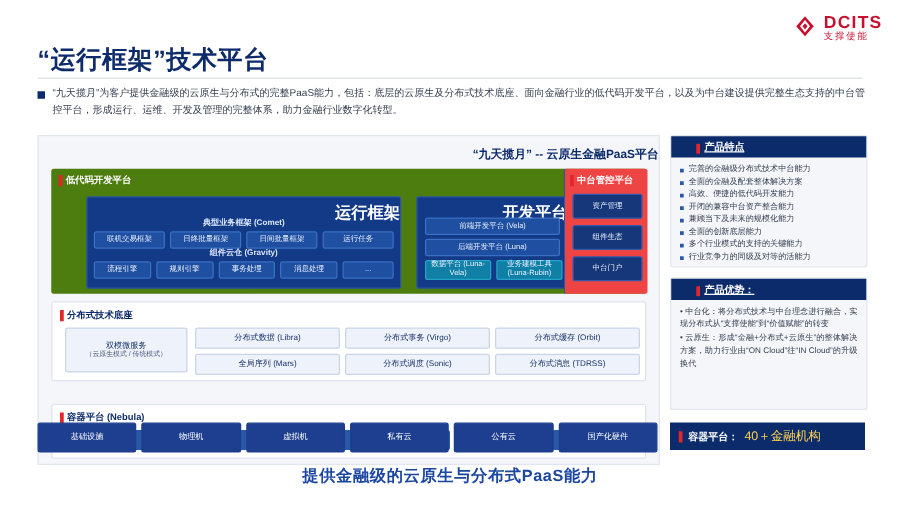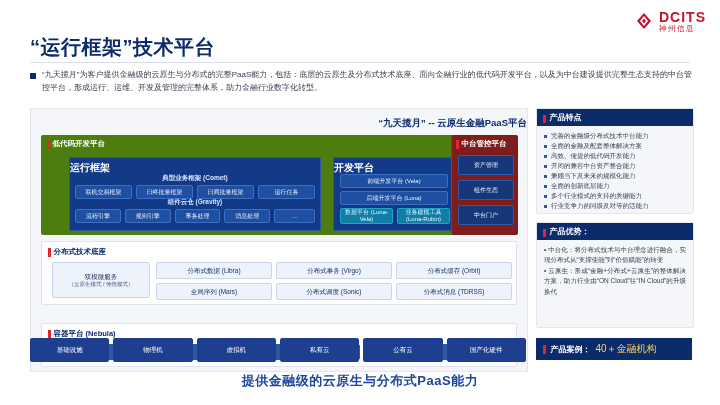--- a/index.html
+++ b/index.html
@@ -67,21 +67,21 @@
     position:absolute;left:6px;top:4px;
     display:flex;align-items:center;gap:3px;
     font-size:7.5px;color:#ffffff;font-weight:bold;
   }
   .red-tick{width:2.5px;height:9px;background:#e2262c;display:inline-block;}
 
   .panel{
     position:absolute;background:#123a86;border:1px solid #2b56a5;border-radius:2px;
   }
   .panel-head{
-    text-align:left;font-size:10px;color:#ffffff;font-weight:bold;
+    text-align:right;font-size:13px;color:#ffffff;font-weight:bold;
     padding-top:3px;
   }
   .chip{
     background:#1f4fa0;border:1px solid #3a6fc4;border-radius:2px;
     font-size:6px;color:#eaf1ff;display:flex;align-items:center;justify-content:center;
     text-align:center;line-height:1.1;
   }
   .chip.teal{background:#0f7fa6;border-color:#24a3c9;}
   .chip.dark{background:#16387a;border-color:#2e59ab;}
 
@@ -117,21 +117,21 @@
     position:absolute;left:30px;top:338px;width:496px;height:22px;
   }
 
   
   .card{
     position:absolute;left:536px;width:156px;
     background:#f4f6fa;border:1px solid #e2e6ee;border-radius:2px;
   }
   .card-head{
     background:#0b2b6b;color:#fff;font-size:8px;font-weight:bold;
-    padding:3px 6px;display:flex;align-items:flex-end;gap:4px;
+    padding:3px 20px;display:flex;align-items:flex-end;gap:4px;text-decoration:underline;
   }
   .card-head .tick{width:2.5px;height:8px;background:#e2262c;display:inline-block;}
   .card-body{padding:5px 7px;}
   .card-body li{
     list-style:none;font-size:6.5px;color:#333c4d;line-height:1.55;
     position:relative;padding-left:7px;
   }
   .card-body li:before{
     content:"";position:absolute;left:0;top:4px;width:3px;height:3px;background:#2b59a8;
   }
@@ -158,21 +158,21 @@
   <div class="logo">
     <div class="logo-mark">
       <svg width="20" height="20" viewBox="0 0 20 20">
         <path d="M3 10 L10 2 L17 10 L10 18 Z" fill="#c8102e"></path>
         <path d="M10 5 L14 10 L10 15 L6 10 Z" fill="#ffffff"></path>
         <path d="M10 7.5 L12 10 L10 12.5 L8 10 Z" fill="#c8102e"></path>
       </svg>
     </div>
     <div class="logo-text">
       <div class="logo-en">DCITS</div>
-      <div class="logo-cn">神州信息</div>
+      <div class="logo-cn">支撑使能</div>
     </div>
   </div>
 
   <div class="title">“运行框架”技术平台</div>
   <div class="title-rule"></div>
 
   <div class="intro">
     <div class="intro-bullet"></div>
     <div class="intro-text">“九天揽月”为客户提供金融级的云原生与分布式的完整PaaS能力，包括：底层的云原生及分布式技术底座、面向金融行业的低代码开发平台，以及为中台建设提供完整生态支持的中台管控平台，形成运行、运维、开发及管理的完整体系，助力金融行业数字化转型。</div>
   </div>
@@ -218,21 +218,21 @@
             <div class="chip teal" style="width:51px;height:14px;">数据平台 (Luna-Vela)</div>
             <div class="chip teal" style="width:51px;height:14px;">业务建模工具 (Luna-Rubin)</div>
           </div>
         </div>
       </div>
 
       <div class="mid" style="position:absolute;">
       </div>
     </div>
 
-    <div style="position:absolute;left:420px;top:26px;width:66px;height:100px;background:#7f1d1d;border-left:1px solid #2b56a5;border-radius:2px;">
+    <div style="position:absolute;left:420px;top:26px;width:66px;height:100px;background:#ef4444;border-left:1px solid #2b56a5;border-radius:2px;">
       <div class="core-label" style="position:absolute;left:4px;top:4px;">
         <span class="red-tick"></span>
         <span>中台管控平台</span>
       </div>
       <div style="position:absolute;left:6px;top:20px;">
         <div class="chip dark" style="width:54px;height:18px;">资产管理</div>
         <div class="chip dark" style="width:54px;height:18px;margin-top:5px;">组件生态</div>
         <div class="chip dark" style="width:54px;height:18px;margin-top:5px;">中台门户</div>
       </div>
     </div>
@@ -312,18 +312,18 @@
       <span>产品优势：</span>
     </div>
     <div class="card-body">
       <div class="card-para" style="white-space:pre-line;">• 中台化：将分布式技术与中台理念进行融合，实现分布式从“支撑使能”到“价值赋能”的转变
 • 云原生：形成“金融+分布式+云原生”的整体解决方案，助力行业由“ON Cloud”往“IN Cloud”的升级换代</div>
     </div>
   </div>
 
   <div class="case-card">
     <span class="tick" style="width:2.5px;height:9px;background:#e2262c;display:inline-block;"></span>
-    <span class="case-label">产品案例：</span>
+    <span class="case-label">容器平台：</span>
     <span class="case-value">40＋金融机构</span>
   </div>
 
   <div class="footer">提供金融级的云原生与分布式PaaS能力</div>
 </div>
 
 </body></html>

